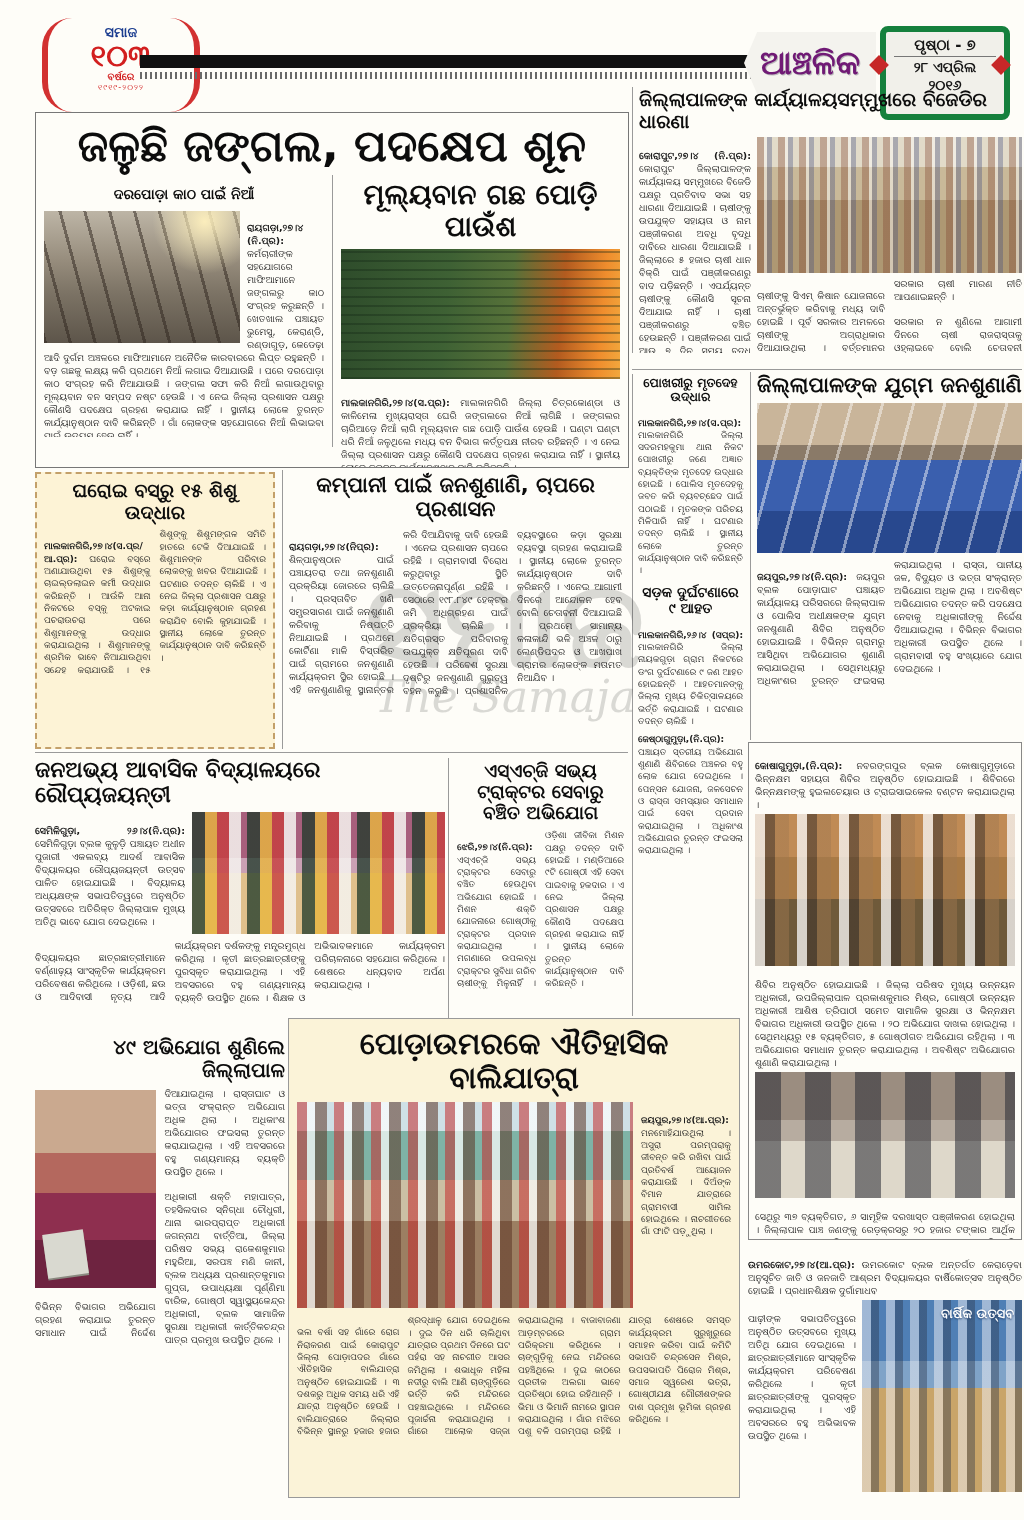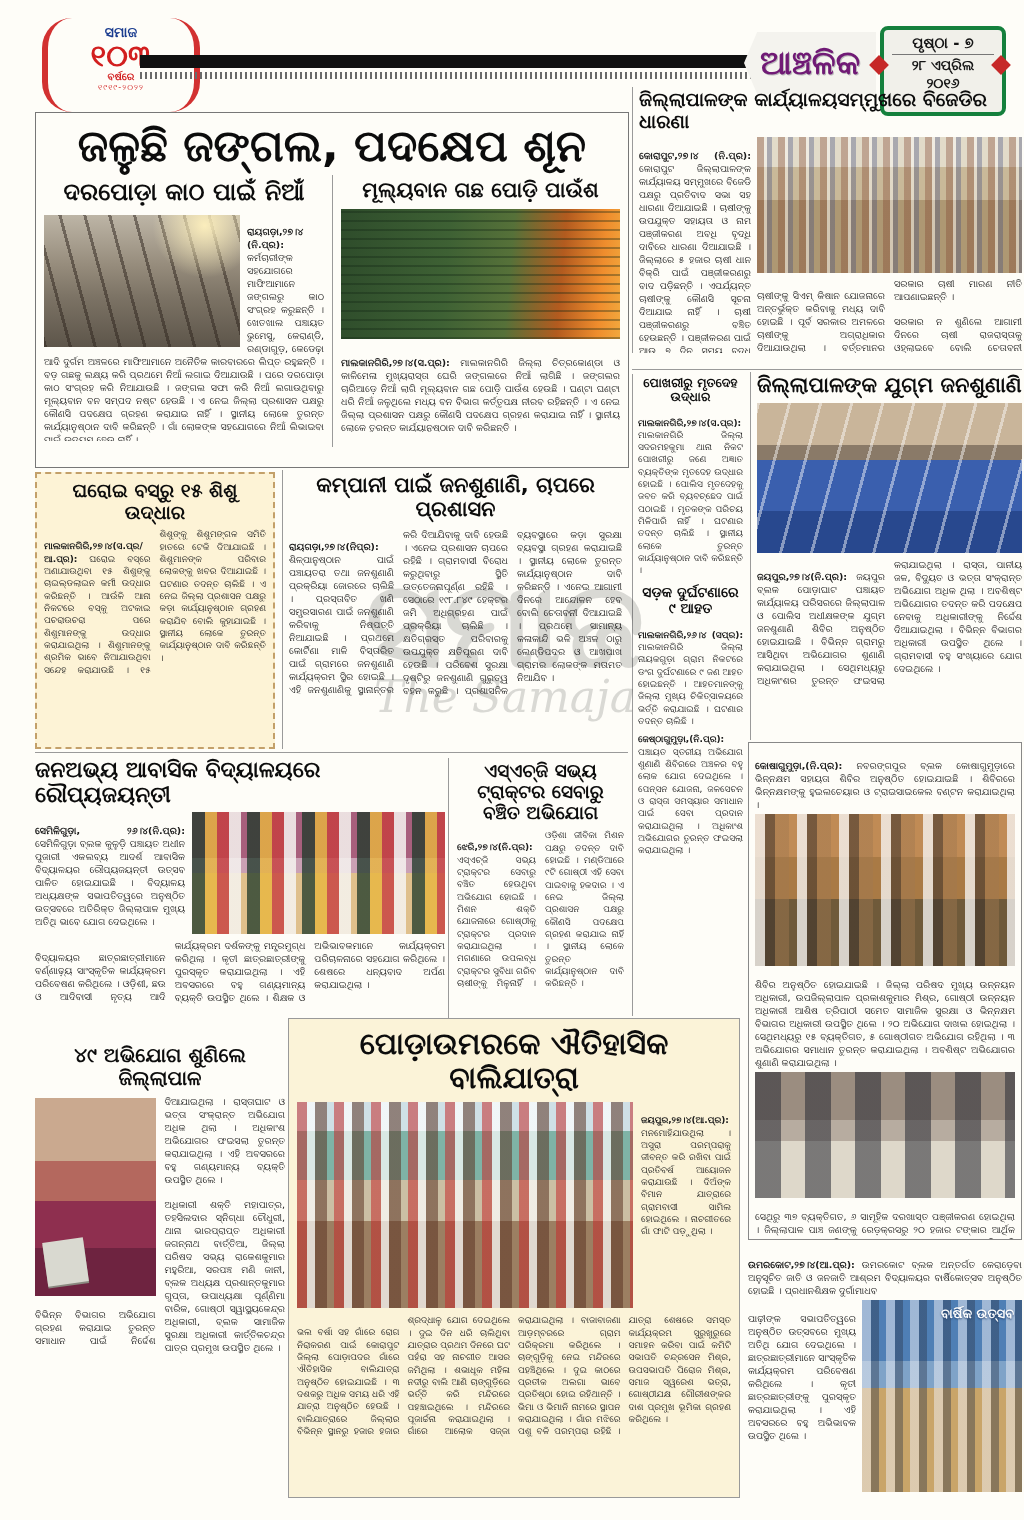--- a/index.html
+++ b/index.html
@@ -65,21 +65,21 @@
   .logo .nm{color:#1a3c8f;font-weight:bold;font-size:14px;}
   .logo .yr{color:#d21f1f;font-weight:800;font-size:30px;line-height:1;}
   .logo .sx{color:#d21f1f;font-weight:bold;font-size:10px;}
   .logo .rg{color:#d21f1f;font-size:8px;letter-spacing:1px;}
   .rule-black{background:#111;}
   .rule-dot{background:repeating-linear-gradient(90deg,#6a6a6a 0 2px,rgba(0,0,0,0) 2px 5px);}
   .plate{background:#f4f3ee;clip-path:polygon(10% 0,100% 0,100% 100%,10% 100%,0 50%);
          display:flex;align-items:center;justify-content:center;
          filter:drop-shadow(0 0 1.5px #222);}
   .plate span{font-size:33px;font-weight:800;color:#701a75;text-shadow:1px 1px 0 #bbb;}
-  .badge{background:#f1f0ea;border:4px solid #15803d;border-radius:8px;text-align:center;padding-top:4px;}
+  .badge{background:#f1f0ea;border:6px solid #15803d;border-radius:8px;text-align:center;padding-top:4px;}
   .badge .r1{font-size:15px;font-weight:bold;border-bottom:1px solid #777;margin:0 8px 2px;padding-bottom:2px;}
   .badge .r2,.badge .r3{font-size:14px;font-weight:bold;line-height:1.25;}
   .diam{width:14px;height:14px;background:#c62828;transform:rotate(45deg);}
 
   .wm{z-index:40;pointer-events:none;opacity:.16;color:#222;}
   .wm .wm-big{font-size:120px;font-weight:800;line-height:1;}
   .wm .wm-script{font-family:"DejaVu Serif","Liberation Serif",serif;font-style:italic;font-size:44px;margin-top:-14px;}
 </style>
 </head>
 <body>
@@ -102,29 +102,29 @@
     <div class="r2">୨୮ ଏପ୍ରିଲ</div>
     <div class="r3">୨୦୧୬</div>
   </div>
   <div class="abs diam" style="left:872px;top:58px;"></div>
   <div class="abs diam" style="left:994px;top:58px;"></div>
 
   <div class="abs clip" style="left:35px;top:112px;width:592px;height:354px;border:1px solid #777;">
     <div class="hd ctr" style="font-size:44px;padding:8px 4px 4px;">ଜଳୁଛି ଜଙ୍ଗଲ, ପଦକ୍ଷେପ ଶୂନ</div>
     <div style="display:flex;height:272px;">
       <div style="width:50%;padding:2px 8px;box-sizing:border-box;">
-        <div class="hd ctr" style="font-size:24px;margin:2px 0 6px;">ଦରପୋଡ଼ା କାଠ ପାଇଁ ନିଆଁ</div>
+        <div class="hd ctr" style="font-size:14px;margin:10px 0 6px;">ଦରପୋଡ଼ା କାଠ ପାଇଁ ନିଆଁ</div>
         <div class="b clip" style="height:228px;">
           <div class="ph ph-burnt" style="float:left;width:196px;height:132px;margin:2px 7px 3px 0;"></div>
           <p><span class="dl">ରାୟଗଡ଼ା,୨୭।୪ (ନି.ପ୍ର):</span>
              <span>କର୍ମଚାରୀଙ୍କ ସହଯୋଗରେ ମାଫିଆମାନେ ଜଙ୍ଗଲରୁ କାଠ ସଂଗ୍ରହ କରୁଛନ୍ତି । ଖେତଖାଲ ପଞ୍ଚାୟତ ଭୁମେସୁ, କେରାଣ୍ଡି, ରଣ୍ଡାଗୁଡ଼, କେଡେଢ଼ା ଆଦି ଦୁର୍ଗମ ଅଞ୍ଚଳରେ ମାଫିଆମାନେ ଅନୈତିକ କାରବାରରେ ଲିପ୍ତ ରହୁଛନ୍ତି । ବଡ଼ ଗଛକୁ ଲକ୍ଷ୍ୟ କରି ପ୍ରଥମେ ନିଆଁ ଲଗାଇ ଦିଆଯାଉଛି । ପରେ ଦରପୋଡ଼ା କାଠ ସଂଗ୍ରହ କରି ନିଆଯାଉଛି । ଜଙ୍ଗଲ ସଫା କରି ନିଆଁ ଲଗାଉଥିବାରୁ ମୂଲ୍ୟବାନ ବନ ସମ୍ପଦ ନଷ୍ଟ ହେଉଛି । ଏ ନେଇ ଜିଲ୍ଲା ପ୍ରଶାସନ ପକ୍ଷରୁ କୌଣସି ପଦକ୍ଷେପ ଗ୍ରହଣ କରାଯାଇ ନାହିଁ । ସ୍ଥାନୀୟ ଲୋକେ ତୁରନ୍ତ କାର୍ଯ୍ୟାନୁଷ୍ଠାନ ଦାବି କରିଛନ୍ତି । ଗାଁ ଲୋକଙ୍କ ସହଯୋଗରେ ନିଆଁ ଲିଭାଇବା ପାଇଁ ଉଦ୍ୟମ ହେଉ ନାହିଁ ।</span></p>
         </div>
       </div>
       <div class="vline" style="width:50%;padding:2px 8px;box-sizing:border-box;">
-        <div class="hd ctr" style="font-size:21px;margin:2px 0 6px;">ମୂଲ୍ୟବାନ ଗଛ ପୋଡ଼ି ପାଉଁଶ</div>
+        <div class="hd ctr" style="font-size:28px;margin:2px 0 6px;">ମୂଲ୍ୟବାନ ଗଛ ପୋଡ଼ି ପାଉଁଶ</div>
         <div class="ph ph-fire" style="height:130px;margin-bottom:5px;"></div>
         <div class="b clip" style="height:88px;">
           <p><span class="dl">ମାଲକାନଗିରି,୨୭।୪(ସ.ପ୍ର):</span>
              <span>ମାଲକାନଗିରି ଜିଲ୍ଲା ଚିତ୍ରକୋଣ୍ଡା ଓ କାଳିମେଳା ମୁଖ୍ୟରାସ୍ତା ଘେରି ଜଙ୍ଗଲରେ ନିଆଁ ଲାଗିଛି । ଜଙ୍ଗଲର ଚାରିଆଡ଼େ ନିଆଁ ଲାଗି ମୂଲ୍ୟବାନ ଗଛ ପୋଡ଼ି ପାଉଁଶ ହେଉଛି । ଘଣ୍ଟା ଘଣ୍ଟା ଧରି ନିଆଁ ଜଳୁଥିଲେ ମଧ୍ୟ ବନ ବିଭାଗ କର୍ତ୍ତୃପକ୍ଷ ନୀରବ ରହିଛନ୍ତି । ଏ ନେଇ ଜିଲ୍ଲା ପ୍ରଶାସନ ପକ୍ଷରୁ କୌଣସି ପଦକ୍ଷେପ ଗ୍ରହଣ କରାଯାଇ ନାହିଁ । ସ୍ଥାନୀୟ ଲୋକେ ତୁରନ୍ତ କାର୍ଯ୍ୟାନୁଷ୍ଠାନ ଦାବି କରିଛନ୍ତି ।</span></p>
         </div>
       </div>
     </div>
   </div>
 
   <div class="abs clip vline" style="left:632px;top:87px;width:390px;height:266px;padding-left:6px;box-sizing:border-box;">
@@ -235,21 +235,21 @@
 
   <div class="abs clip vline" style="left:448px;top:758px;width:180px;height:268px;padding:0 4px 0 8px;box-sizing:border-box;">
     <div class="hd ctr" style="font-size:18.5px;margin:2px 0 6px;">ଏସ୍‌ଏଚ୍‌ଜି ସଭ୍ୟ ଟ୍ରାକ୍ଟର ସେବାରୁ ବଞ୍ଚିତ ଅଭିଯୋଗ</div>
     <div class="b cols2 clip" style="height:196px;font-size:9px;">
       <p><span class="dl">ଝେରି,୨୭।୪(ନି.ପ୍ର):</span>
          <span>ଏସ୍‌ଏଚ୍‌ଜି ସଭ୍ୟ ଟ୍ରାକ୍ଟର ସେବାରୁ ବଞ୍ଚିତ ହେଉଥିବା ଅଭିଯୋଗ ହୋଇଛି । ମିଶନ ଶକ୍ତି ଯୋଜନାରେ ଗୋଷ୍ଠୀକୁ ଟ୍ରାକ୍ଟର ପ୍ରଦାନ କରାଯାଇଥିଲା । ମଗଣାରେ ଉପଲବ୍ଧ ଟ୍ରାକ୍ଟର ସୁବିଧା ଗରିବ ଚାଷୀଙ୍କୁ ମିଳୁନାହିଁ । ଓଡ଼ିଶା ଜୀବିକା ମିଶନ ପକ୍ଷରୁ ତଦନ୍ତ ଦାବି ହୋଇଛି । ମଣ୍ଡିଆରେ ୯ଟି ଗୋଷ୍ଠୀ ଏହି ସେବା ପାଇବାକୁ ହକଦାର । ଏ ନେଇ ଜିଲ୍ଲା ପ୍ରଶାସନ ପକ୍ଷରୁ କୌଣସି ପଦକ୍ଷେପ ଗ୍ରହଣ କରାଯାଇ ନାହିଁ । ସ୍ଥାନୀୟ ଲୋକେ ତୁରନ୍ତ କାର୍ଯ୍ୟାନୁଷ୍ଠାନ ଦାବି କରିଛନ୍ତି ।</span></p>
     </div>
   </div>
 
   <div class="abs clip" style="left:35px;top:1036px;width:250px;height:472px;">
-    <div class="hd ctr" style="font-size:20px;margin:8px 0 5px;">୪୯ ଅଭିଯୋଗ ଶୁଣିଲେ ଜିଲ୍ଲାପାଳ</div>
+    <div class="hd ctr" style="font-size:20px;margin:0 0 5px;text-align:right;">୪୯ ଅଭିଯୋଗ ଶୁଣିଲେ ଜିଲ୍ଲାପାଳ</div>
     <div class="b cols2 clip" style="height:438px;">
       <div class="ph ph-laptop" style="height:198px;margin:3px 0;"></div>
       <p>ବିଭିନ୍ନ ବିଭାଗର ଅଭିଯୋଗ ଗ୍ରହଣ କରାଯାଇ ତୁରନ୍ତ ସମାଧାନ ପାଇଁ ନିର୍ଦ୍ଦେଶ ଦିଆଯାଇଥିଲା । ରାସ୍ତାଘାଟ ଓ ଭତ୍ତା ସଂକ୍ରାନ୍ତ ଅଭିଯୋଗ ଅଧିକ ଥିଲା । ଅଧିକାଂଶ ଅଭିଯୋଗର ଫଇସଲା ତୁରନ୍ତ କରାଯାଇଥିଲା । ଏହି ଅବସରରେ ବହୁ ଗଣ୍ୟମାନ୍ୟ ବ୍ୟକ୍ତି ଉପସ୍ଥିତ ଥିଲେ ।</p>
       <p>ଅଧିକାରୀ ଶକ୍ତି ମହାପାତ୍ର, ତହସିଲଦାର ସ୍ନିଗ୍ଧା ଚୌଧୁରୀ, ଥାନା ଭାରପ୍ରାପ୍ତ ଅଧିକାରୀ ଜଗନ୍ନାଥ ବାର୍ତ୍ତିଆ, ଜିଲ୍ଲା ପରିଷଦ ସଭ୍ୟ ରାକେଶକୁମାର ମହୁରିଆ, ସରପଞ୍ଚ ମଣି ଜାନୀ, ବ୍ଲକ ଅଧ୍ୟକ୍ଷ ପ୍ରଶାନ୍ତକୁମାର ଗୁପ୍ତା, ଉପାଧ୍ୟକ୍ଷା ପୂର୍ଣ୍ଣିମା ବାରିକ, ଗୋଷ୍ଠୀ ସ୍ୱାସ୍ଥ୍ୟକେନ୍ଦ୍ର ଅଧିକାରୀ, ବ୍ଲକ ସାମାଜିକ ସୁରକ୍ଷା ଅଧିକାରୀ କାର୍ତ୍ତିକଚନ୍ଦ୍ର ପାତ୍ର ପ୍ରମୁଖ ଉପସ୍ଥିତ ଥିଲେ ।</p>
     </div>
   </div>
 
   <div class="abs clip" style="left:288px;top:1018px;width:452px;height:480px;background:#fbf3d8;border:1px solid #999;padding:6px 8px;box-sizing:border-box;">
     <div class="hd ctr" style="font-size:30px;margin:2px 0 7px;">ପୋଡ଼ାଉମରକେ ଐତିହାସିକ ବାଲିଯାତ୍ରା</div>
     <div style="display:flex;gap:8px;">

